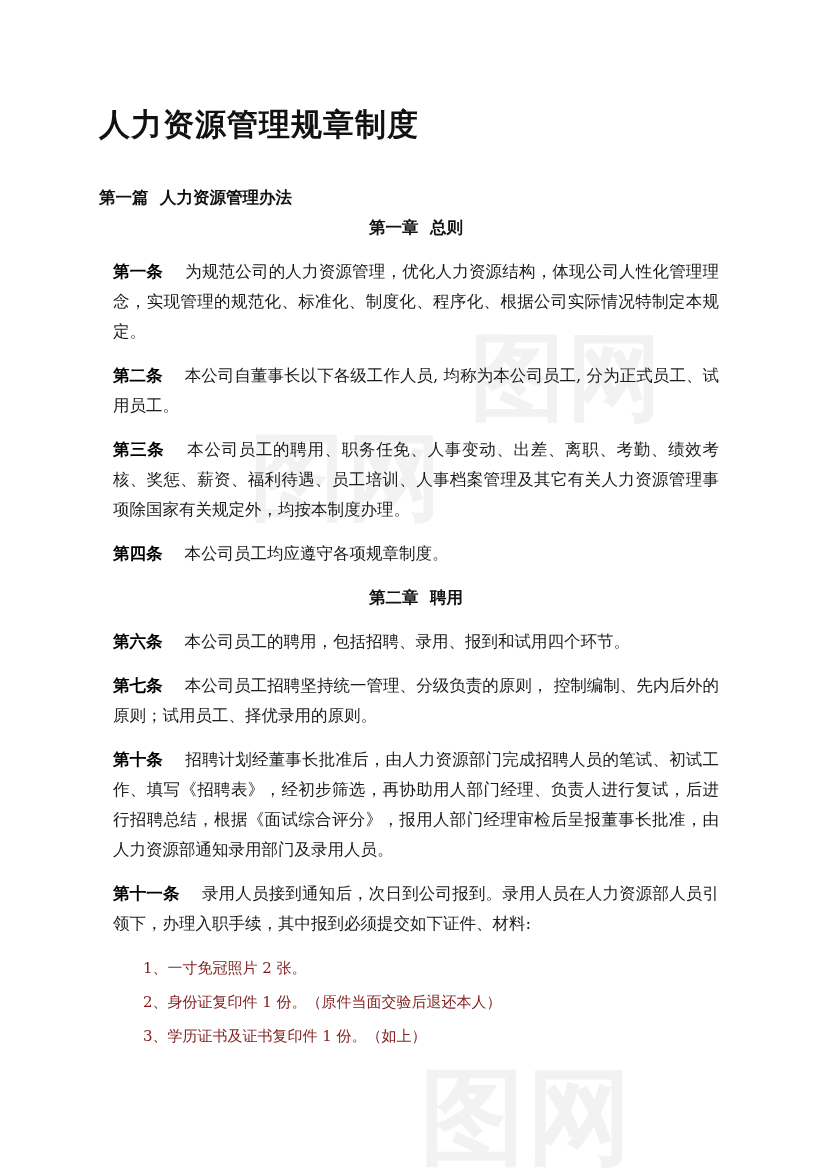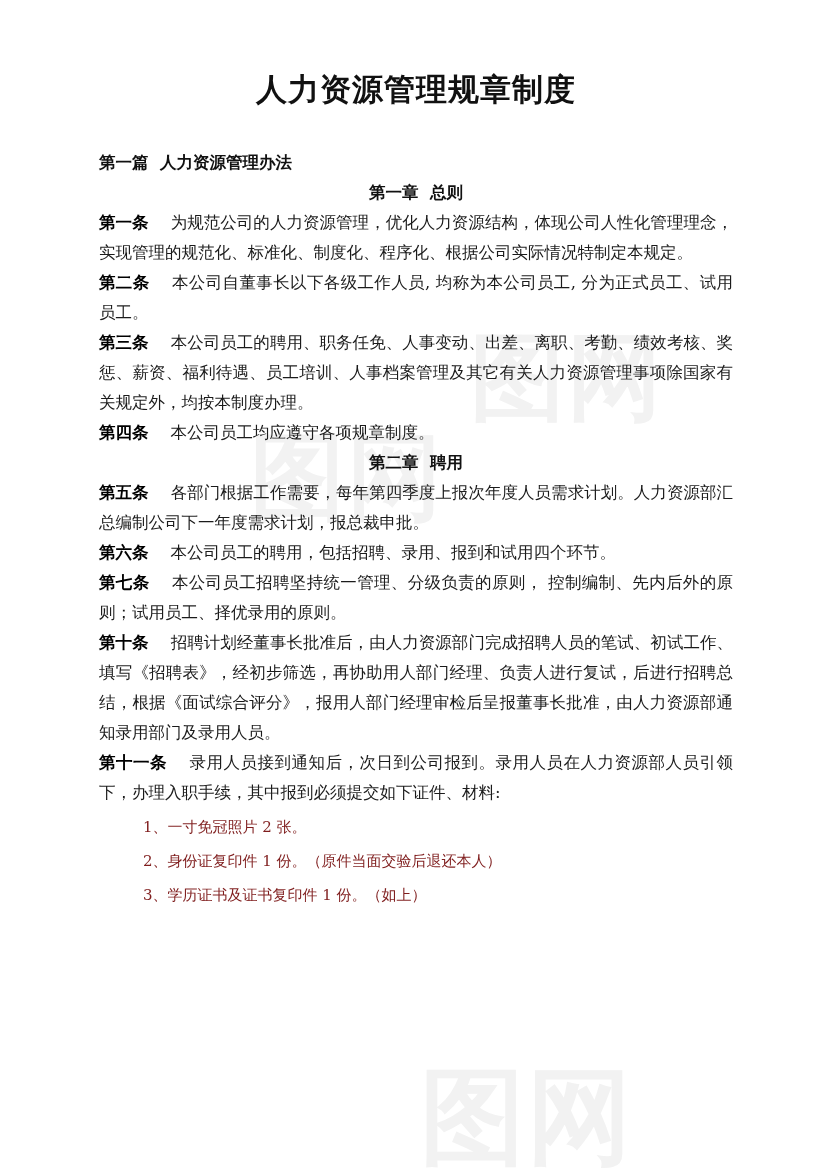--- a/index.html
+++ b/index.html
@@ -37,26 +37,25 @@
 
   
   .content {
     position: absolute;
     left: 99px;
     top: 0;
     width: 634px;
   }
 
   .doc-title {
-    text-align: center;
     font-size: 31px;
     font-weight: 700;
     letter-spacing: 1px;
     margin: 0;
-    padding-top: 71px;
+    padding-top: 106px;
     line-height: 1.2;
     color: #111111;
   }
 
   .section-head {
     text-align: left;
     font-size: 16.5px;
     font-weight: 700;
     color: #111111;
     line-height: 30px;
@@ -72,21 +71,21 @@
     line-height: 30px;
     white-space: pre;
   }
 
   .article {
     font-size: 16.5px;
     line-height: 30px;
     color: #1b1b1b;
     text-align: justify;
     text-justify: inter-ideograph;
-    margin: 0;
+    margin: 14px;
   }
   .article .label {
     font-weight: 700;
     color: #000000;
   }
   .article .gap {
     display: inline-block;
     width: 22px;
   }
 
@@ -117,21 +116,20 @@
     <p class="article"><span class="label">第一条</span><span class="gap"></span><span>为规范公司的人力资源管理，优化人力资源结构，体现公司人性化管理理念，实现管理的规范化、标准化、制度化、程序化、根据公司实际情况特制定本规定。</span></p>
 
     <p class="article"><span class="label">第二条</span><span class="gap"></span><span>本公司自董事长以下各级工作人员, 均称为本公司员工, 分为正式员工、试用员工。</span></p>
 
     <p class="article"><span class="label">第三条</span><span class="gap"></span><span>本公司员工的聘用、职务任免、人事变动、出差、离职、考勤、绩效考核、奖惩、薪资、福利待遇、员工培训、人事档案管理及其它有关人力资源管理事项除国家有关规定外，均按本制度办理。</span></p>
 
     <p class="article"><span class="label">第四条</span><span class="gap"></span><span>本公司员工均应遵守各项规章制度。</span></p>
 
     <div class="chapter-head">第二章  聘用</div>
 
-    <p class="article"><span class="label">第五条</span><span class="gap"></span><span>各部门根据工作需要，每年第四季度上报次年度人员需求计划。人力资源部汇总编制公司下一年度需求计划，报总裁申批。</span></p>
 
     <p class="article"><span class="label">第六条</span><span class="gap"></span><span>本公司员工的聘用，包括招聘、录用、报到和试用四个环节。</span></p>
 
     <p class="article"><span class="label">第七条</span><span class="gap"></span><span>本公司员工招聘坚持统一管理、分级负责的原则， 控制编制、先内后外的原则；试用员工、择优录用的原则。</span></p>
 
 
 
     <p class="article"><span class="label">第十条</span><span class="gap"></span><span>招聘计划经董事长批准后，由人力资源部门完成招聘人员的笔试、初试工作、填写《招聘表》，经初步筛选，再协助用人部门经理、负责人进行复试，后进行招聘总结，根据《面试综合评分》，报用人部门经理审检后呈报董事长批准，由人力资源部通知录用部门及录用人员。</span></p>
 
     <p class="article"><span class="label">第十一条</span><span class="gap"></span><span>录用人员接到通知后，次日到公司报到。录用人员在人力资源部人员引领下，办理入职手续，其中报到必须提交如下证件、材料:</span></p>

